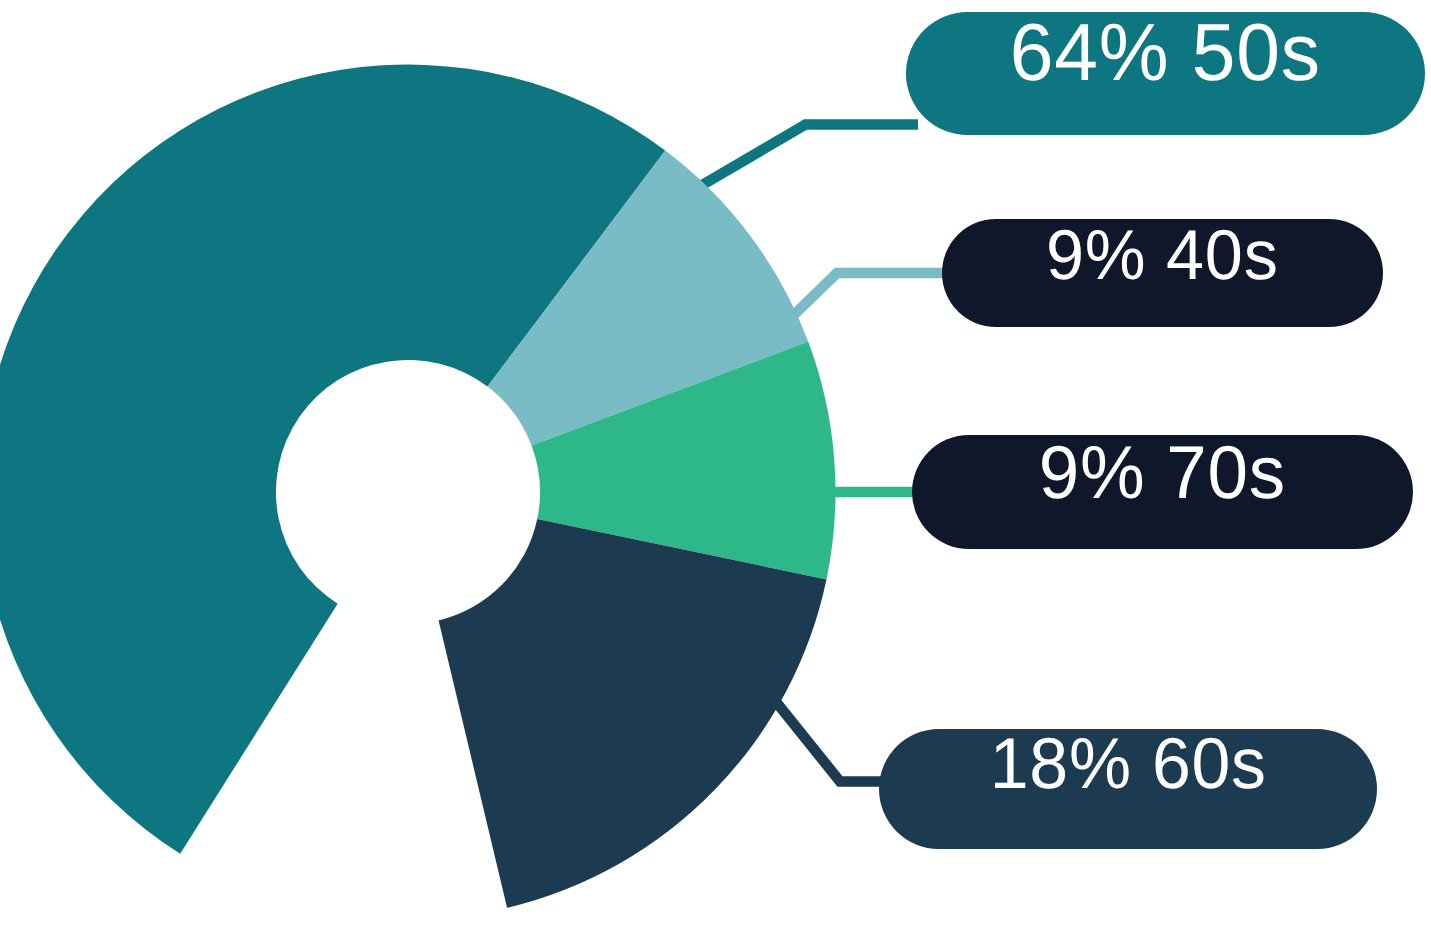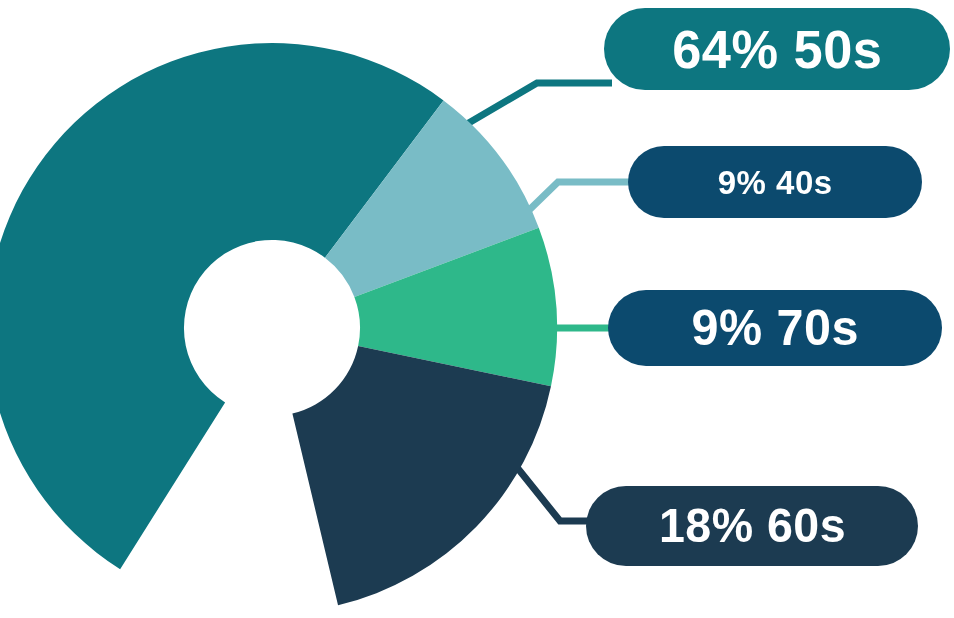--- a/index.html
+++ b/index.html
@@ -23,26 +23,26 @@
   #donut-svg {
     position: absolute;
     left: 0;
     top: 0;
     width: 954px;
     height: 618px;
   }
   .callout-label {
     position: absolute;
     display: flex;
-    align-items: center;
+    align-items: flex-start;
     justify-content: center;
     border-radius: 999px;
     color: #ffffff;
     font-family: "Liberation Sans", sans-serif;
-    font-weight: bold;
+    font-weight: normal;
     letter-spacing: 0.5px;
     white-space: nowrap;
     box-sizing: border-box;
     text-align: center;
   }
   .callout-label .pill-text {
     display: inline-block;
     line-height: 1;
     transform: scaleX(0.97);
   }
@@ -52,29 +52,29 @@
     width: 346px;
     height: 82px;
     background: #0d7680;
     font-size: 54px;
   }
   #label-40s {
     left: 628px;
     top: 146px;
     width: 294px;
     height: 72px;
-    background: #0c4a6e;
-    font-size: 34px;
+    background: #0f172a;
+    font-size: 47px;
   }
   #label-70s {
     left: 608px;
     top: 290px;
     width: 334px;
     height: 76px;
-    background: #0c4a6e;
+    background: #0f172a;
     font-size: 50px;
   }
   #label-60s {
     left: 586px;
     top: 486px;
     width: 332px;
     height: 80px;
     background: #1c3b51;
     font-size: 48px;
   }

